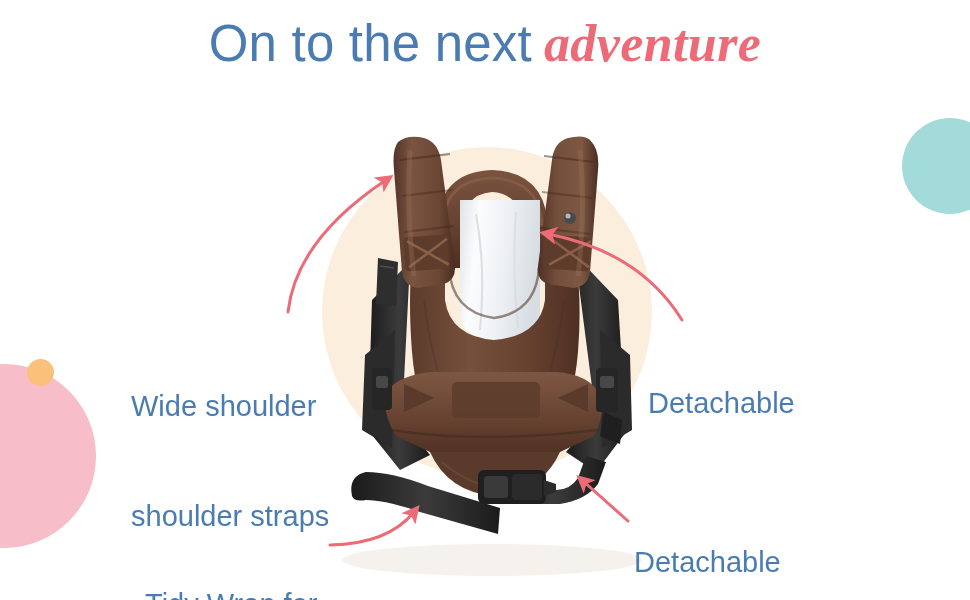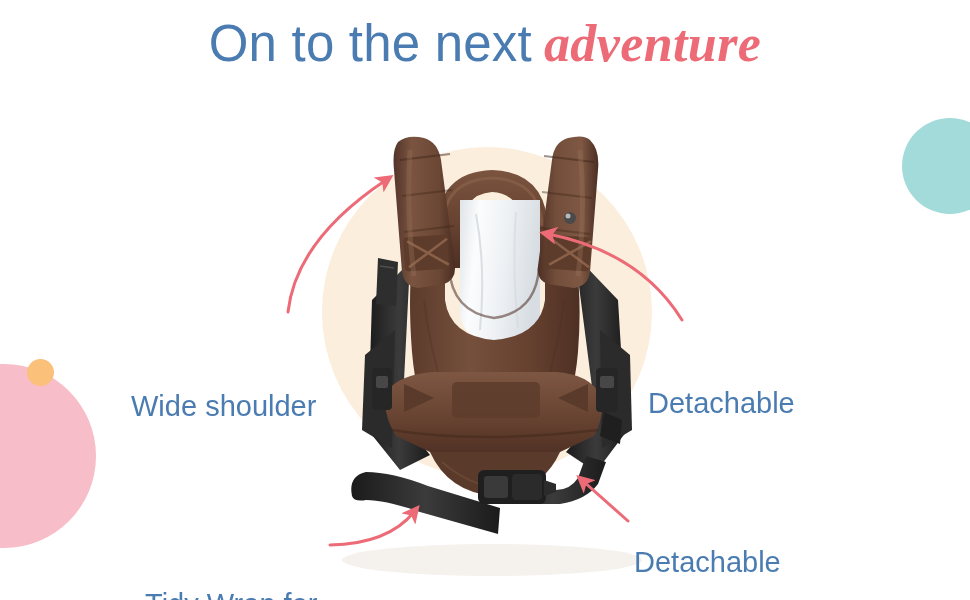--- a/index.html
+++ b/index.html
@@ -240,20 +240,21 @@
 
     <path d="M682 320 Q640 252 548 234" fill="none" stroke="#ec6b77" stroke-width="3" stroke-linecap="round" marker-end="url(#headR)"></path>
 
     <path d="M330 545 Q388 544 414 512" fill="none" stroke="#ec6b77" stroke-width="3" stroke-linecap="round" marker-end="url(#headR)"></path>
 
     <path d="M628 521 L583 481" fill="none" stroke="#ec6b77" stroke-width="3" stroke-linecap="round" marker-end="url(#headR)"></path>
   </svg>
 
   <div class="callout" id="callout-shoulder">
     <div>Wide shoulder</div>
+    <div>shoulder straps</div>
   </div>
 
   <div class="callout" id="callout-bib">
     <div>Detachable</div>
   </div>
 
   <div class="callout" id="callout-tidy">
     <div>Tidy Wrap for</div>
     
   </div>

